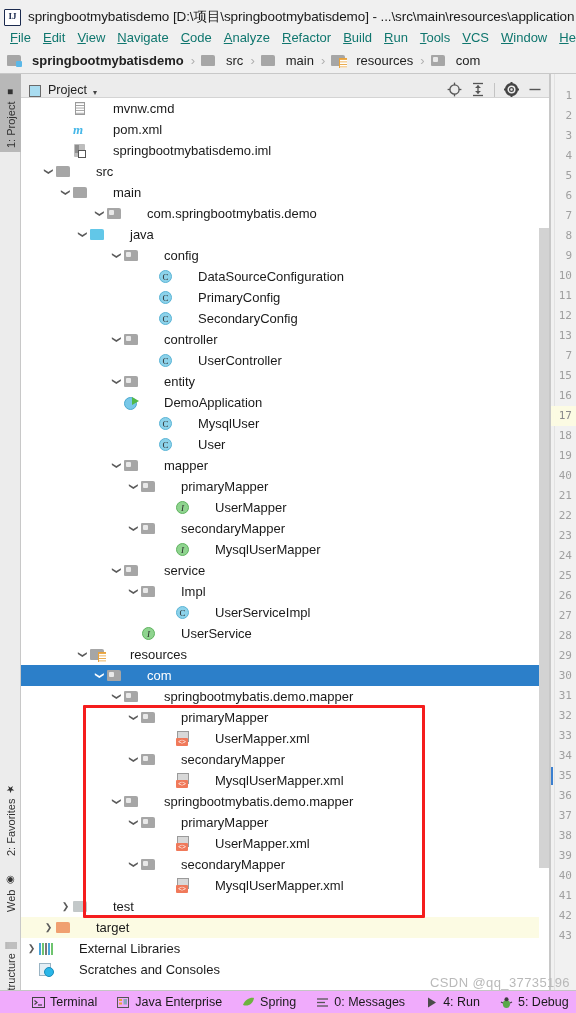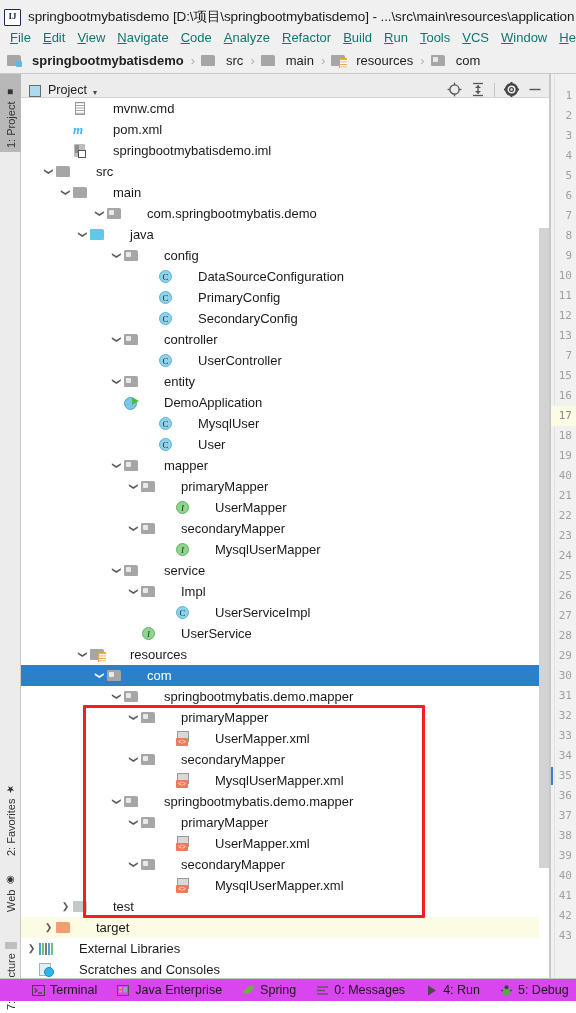--- a/index.html
+++ b/index.html
@@ -250,22 +250,22 @@
     font-size: 11px; color: #a0a0a0;
   }
   .lineno.hl { background: #fcfbe3; color: #8c8c8c; }
   .lineno .mark {
     position: absolute; left: -1px; top: 1px; width: 3px; height: 18px;
     background: #3a7fd0;
   }
 
   
   .statusbar {
-    position: absolute; left: 0; right: 0; bottom: 12px; height: 23px;
-    background: #d946ef; border-top: 1px solid #c5c5c5;
+    position: absolute; left: 0; right: 0; bottom: 0; height: 23px;
+    background: #f0abfc; border-top: 1px solid #c5c5c5;
     display: flex; align-items: center; padding-left: 22px;
     font-size: 12.5px; color: #1a1a1a; gap: 0;
   }
   .sb-item {
     display: flex; align-items: center; gap: 5px;
     padding: 0 10px; white-space: nowrap;
   }
   .sb-ico { width: 13px; height: 13px; position: relative; flex: 0 0 auto; }
 
   

